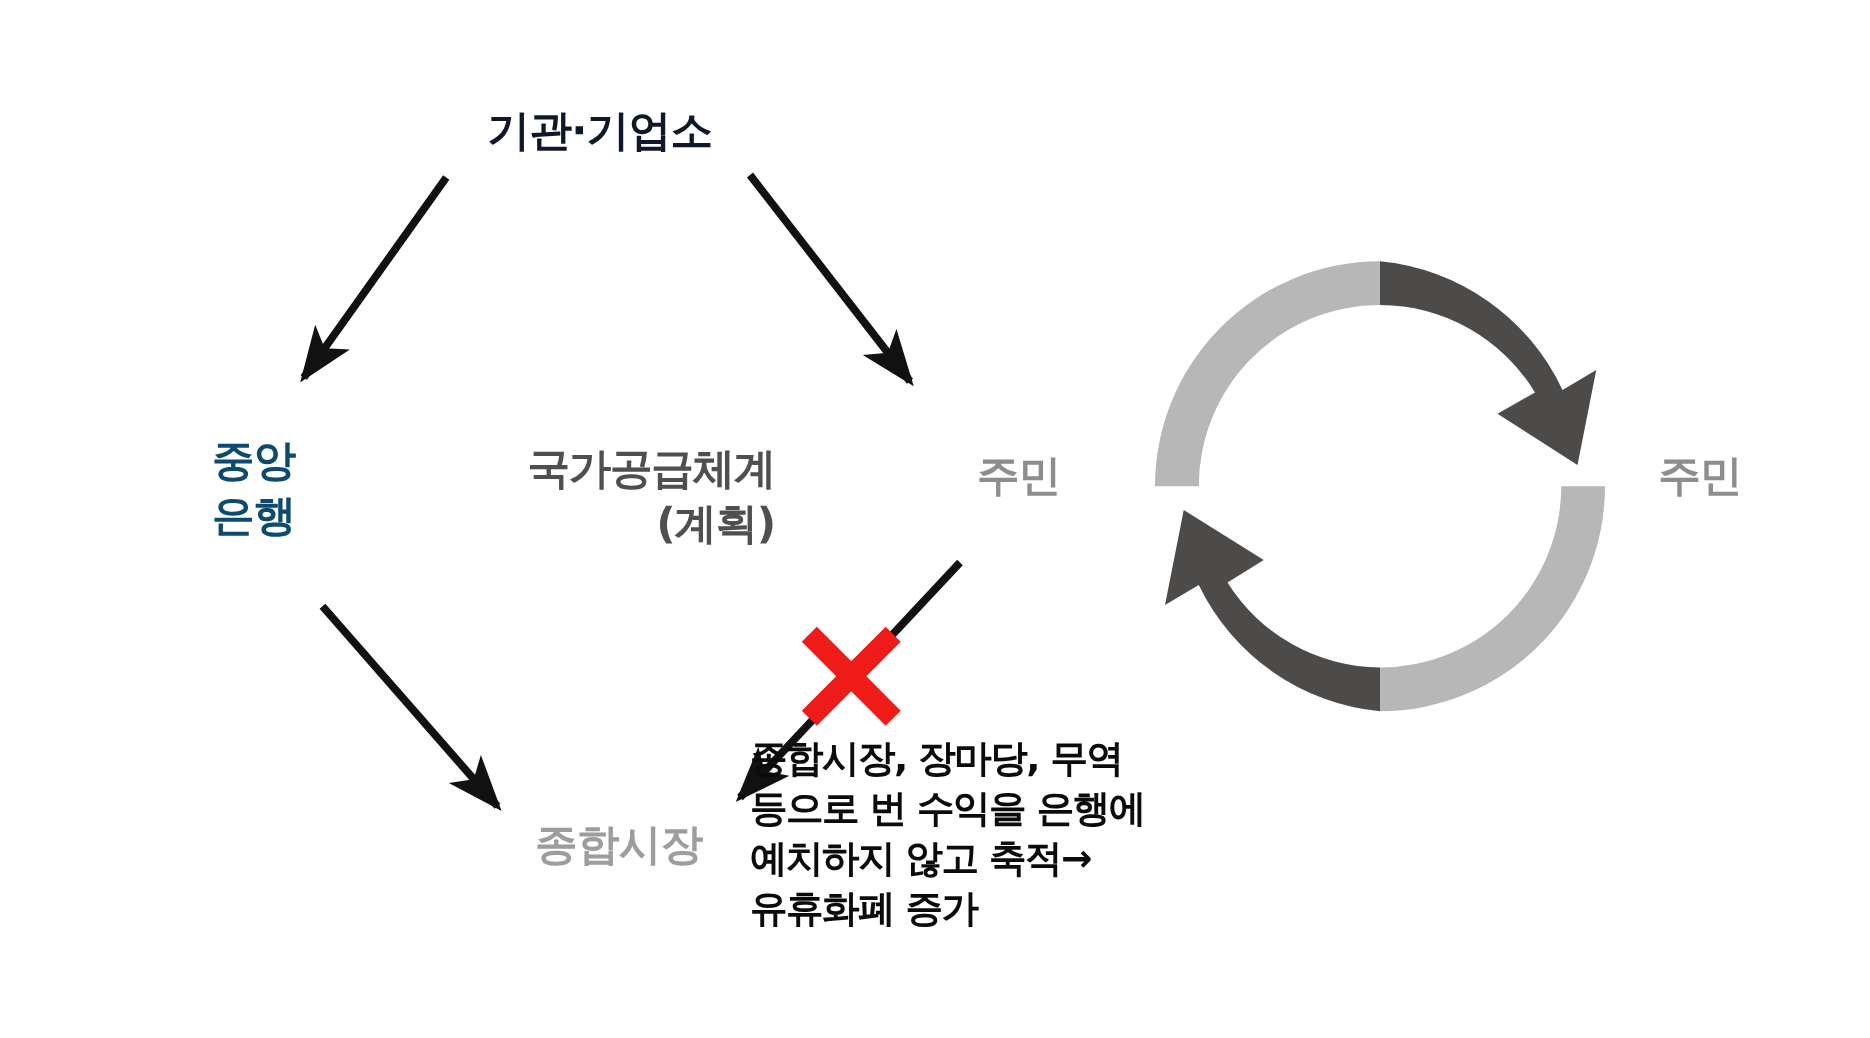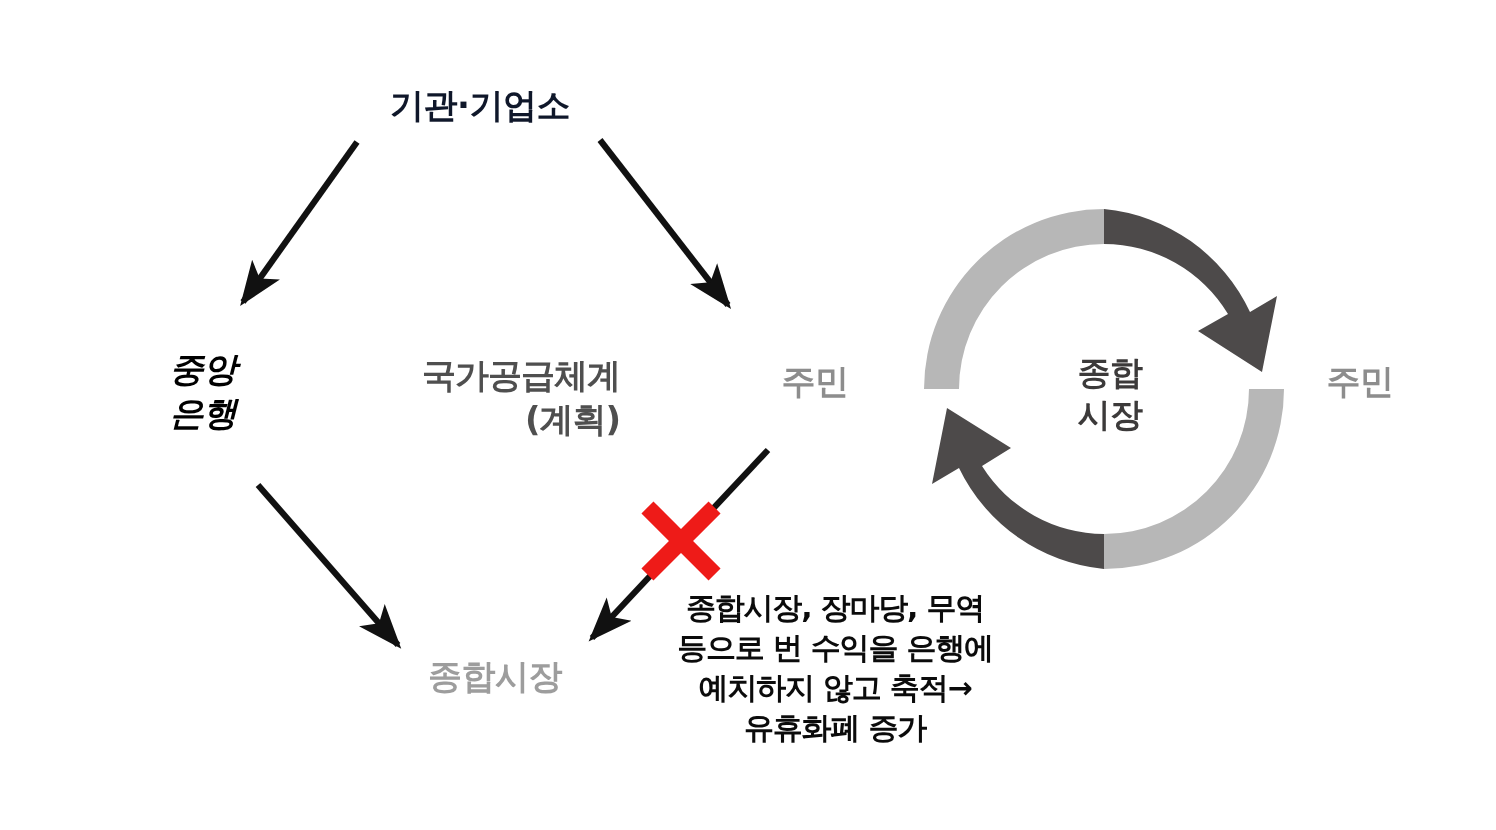--- a/index.html
+++ b/index.html
@@ -44,22 +44,21 @@
     width: 360px;
     font-size: 34px;
     color: #0f172a;
     margin-top: 28px;
   }
   .lbl-bank {
     left: 108px;
     top: 348px;
     width: 190px;
     font-size: 34px;
-    color: #000000;
-    font-style: italic;
+    color: #0c4a6e;
   }
   .lbl-center {
     left: 320px;
     top: 354px;
     width: 300px;
     font-size: 34px;
     color: #4f4f4f;
     font-weight: 700;
     letter-spacing: -1px;
     text-align: right;
@@ -91,21 +90,20 @@
     top: 360px;
     width: 190px;
     font-size: 34px;
     color: #8d8d8d;
   }
   .annotation {
     position: absolute;
     left: 600px;
     top: 588px;
     width: 470px;
-    text-align: center;
     font-size: 30px;
     font-weight: 700;
     color: #0b0b0b;
     line-height: 1.33;
     letter-spacing: -1.2px;
     white-space: pre-line;
   }
   .redx {
     position: absolute;
     left: 638px;
@@ -183,22 +181,20 @@
   <div class="node-label lbl-bank">중앙
 은행</div>
 
   <div class="node-label lbl-center">국가공급체계
 (계획)</div>
 
   <div class="node-label lbl-resident-left">주민</div>
 
   <div class="node-label lbl-store">종합시장</div>
 
-  <div class="node-label lbl-market">종합
-시장</div>
 
   <div class="node-label lbl-resident-right">주민</div>
 
   <div class="annotation">종합시장, 장마당, 무역
 등으로 번 수익을 은행에
 예치하지 않고 축적→
 유휴화폐 증가</div>
 
 </div>
 

